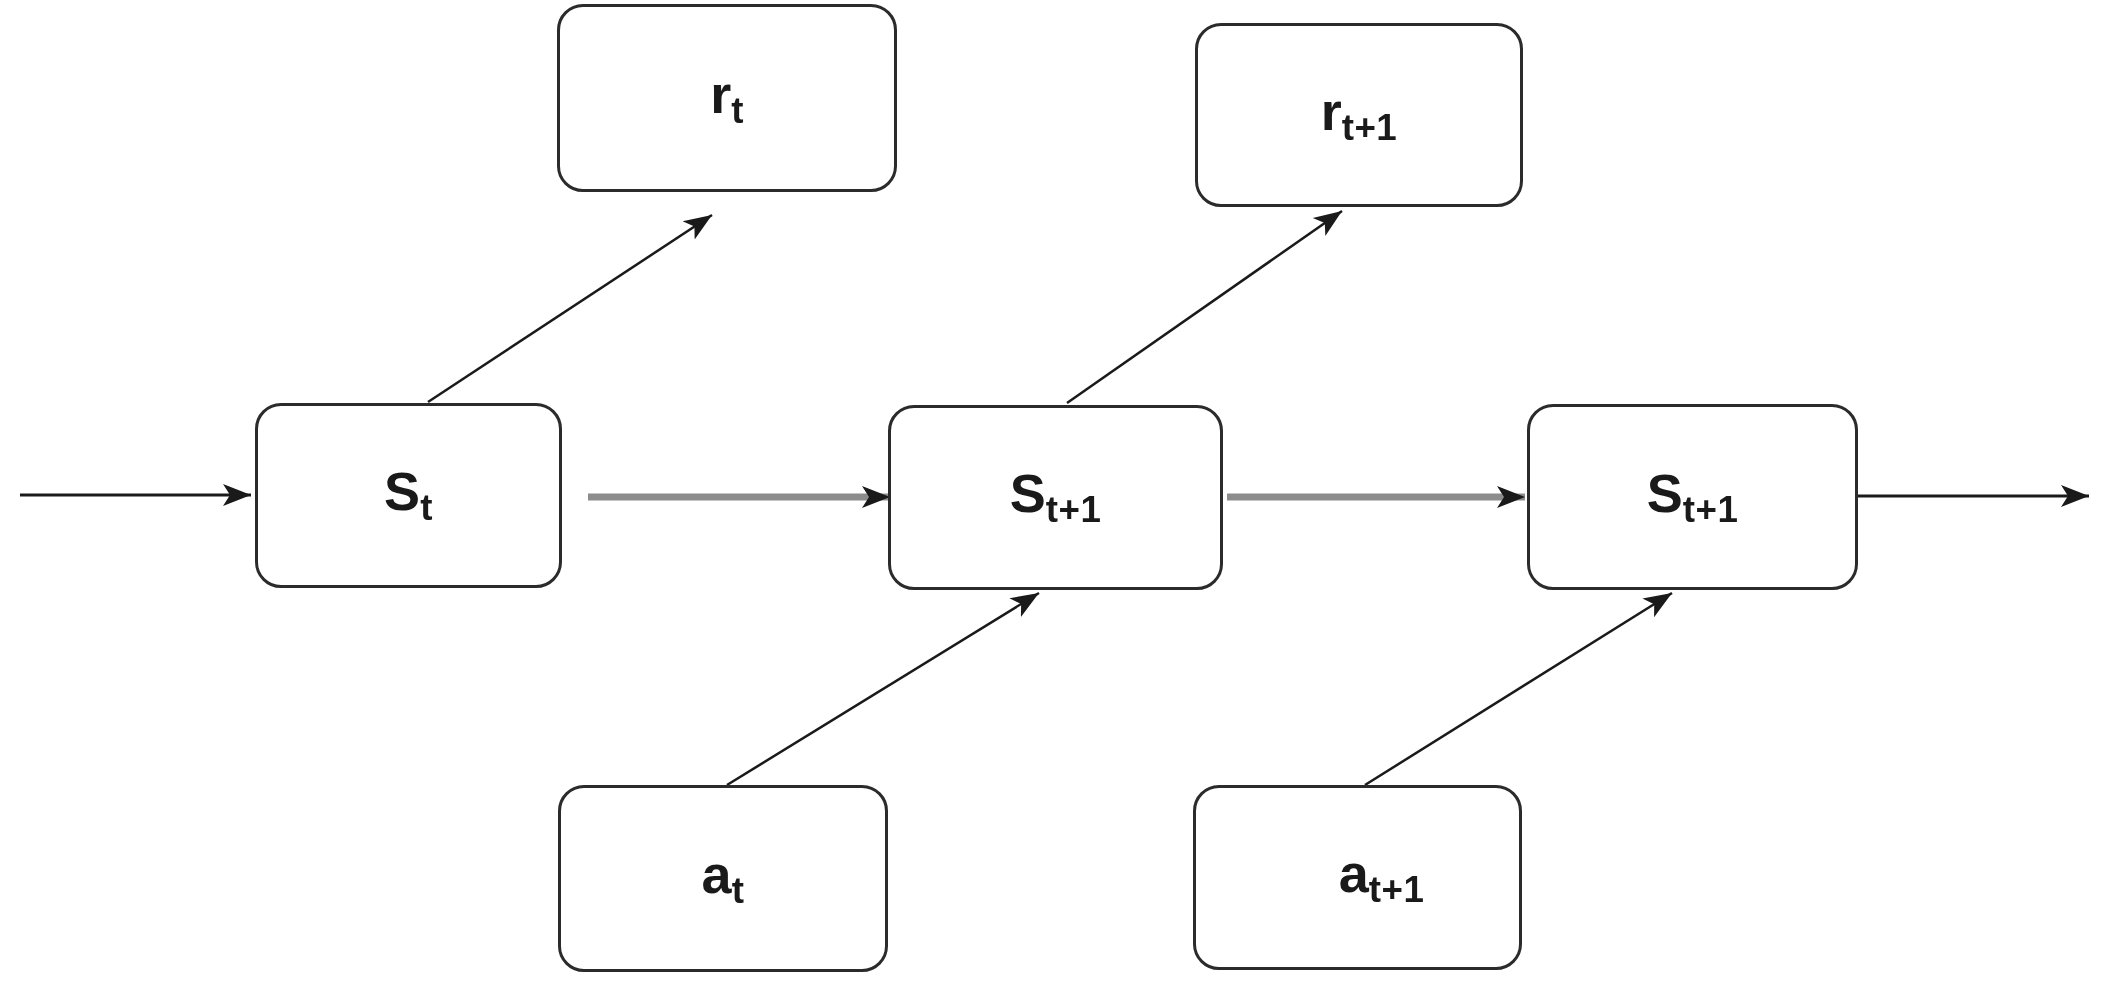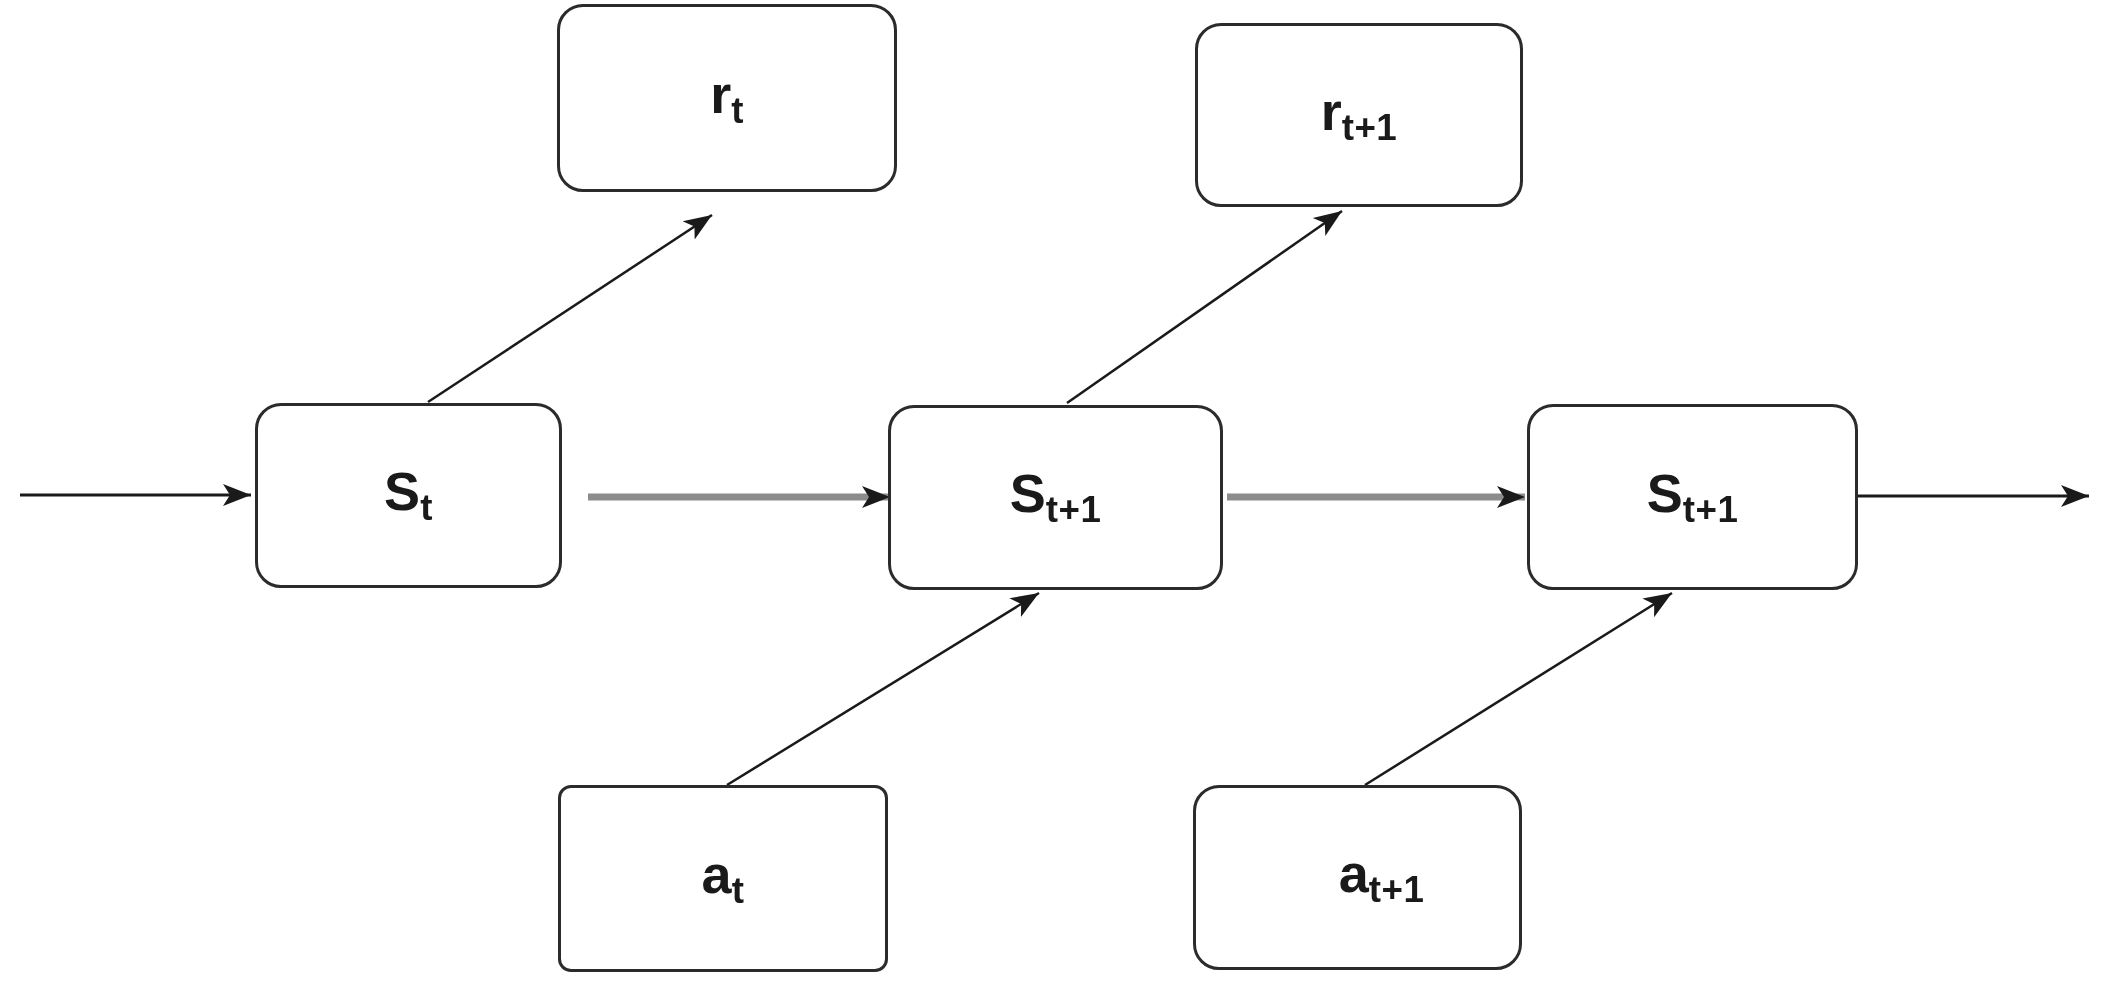--- a/index.html
+++ b/index.html
@@ -98,21 +98,21 @@
   </div>
 
   <div class="node" style="left:888px; top:405px; width:335px; height:185px;">
     <span><span class="base">S</span><span class="sub">t+1</span></span>
   </div>
 
   <div class="node" style="left:1527px; top:404px; width:331px; height:186px;">
     <span><span class="base">S</span><span class="sub">t+1</span></span>
   </div>
 
-  <div class="node" style="left:558px; top:785px; width:330px; height:187px;border-radius:13px;">
+  <div class="node" style="left:558px; top:785px; width:330px; height:187px;">
     <span><span class="base">a</span><span class="sub">t</span></span>
   </div>
 
   <div class="node" style="left:1193px; top:785px; width:329px; height:185px;padding-left:48px;">
     <span><span class="base">a</span><span class="sub">t+1</span></span>
   </div>
 
 </div>
 
 </body></html>

